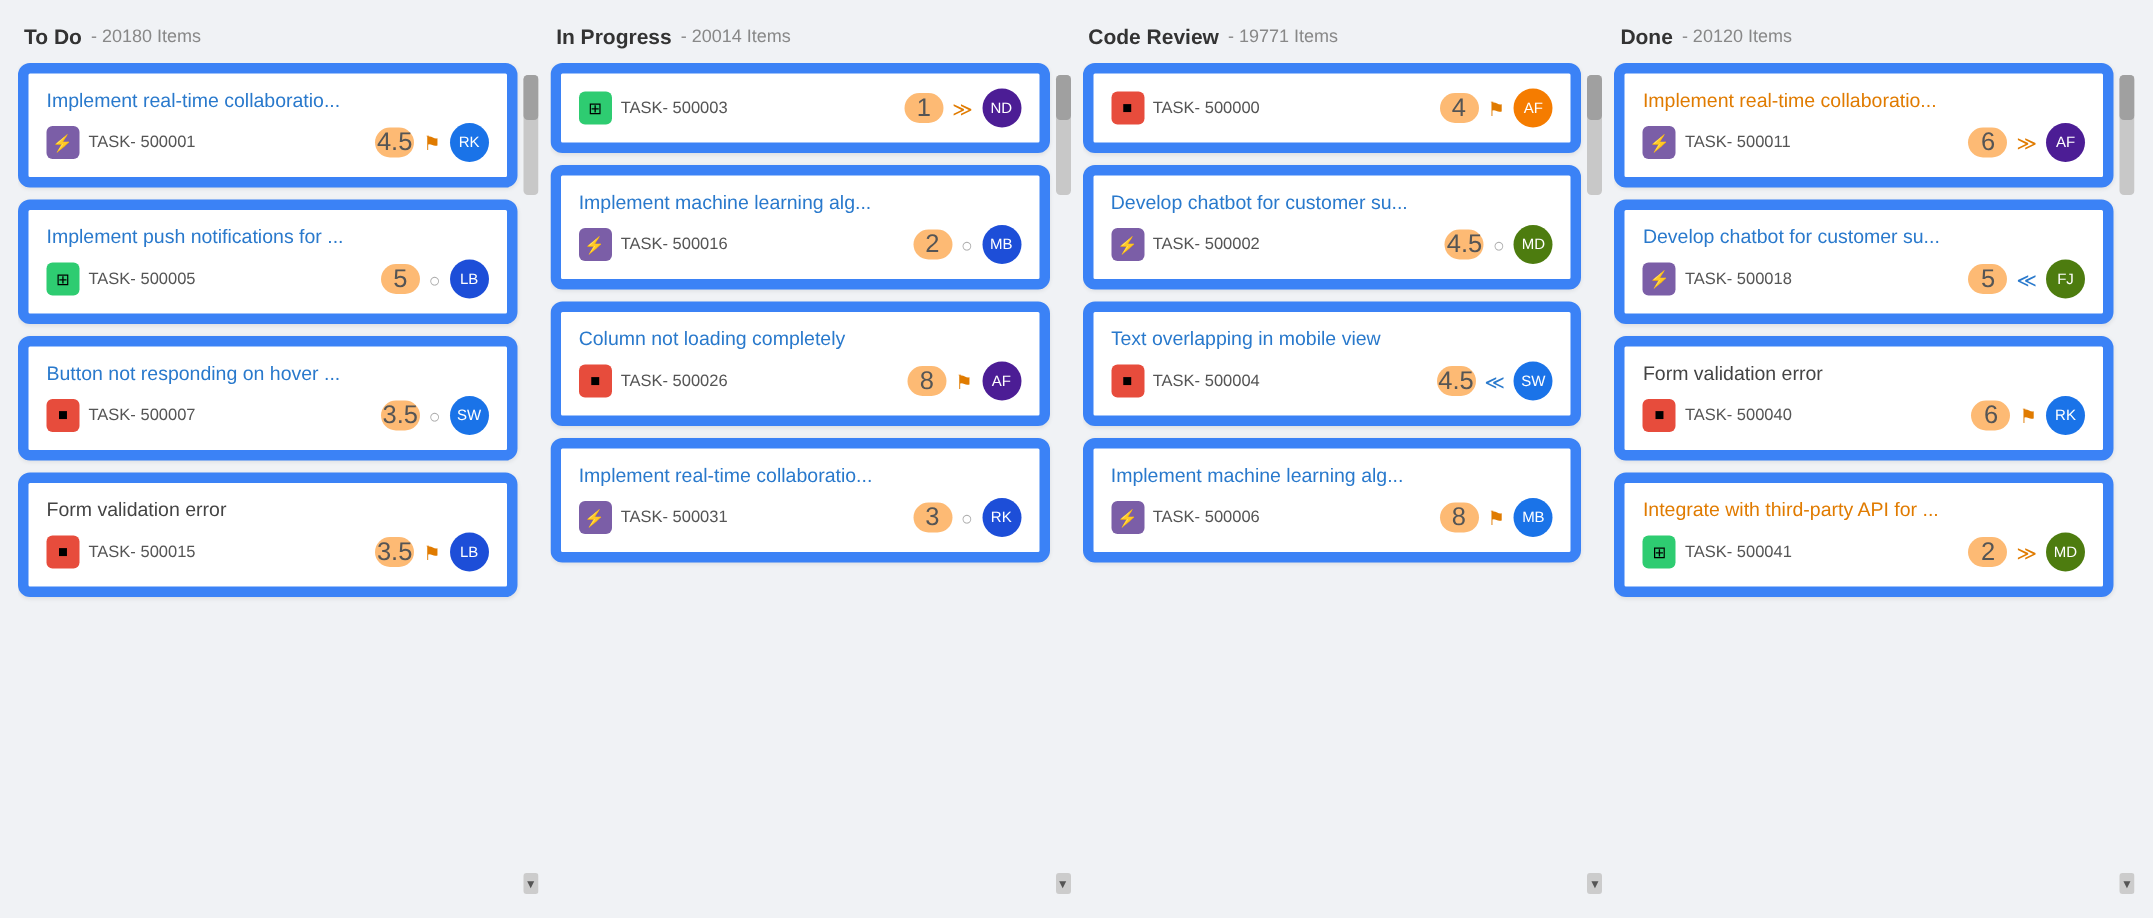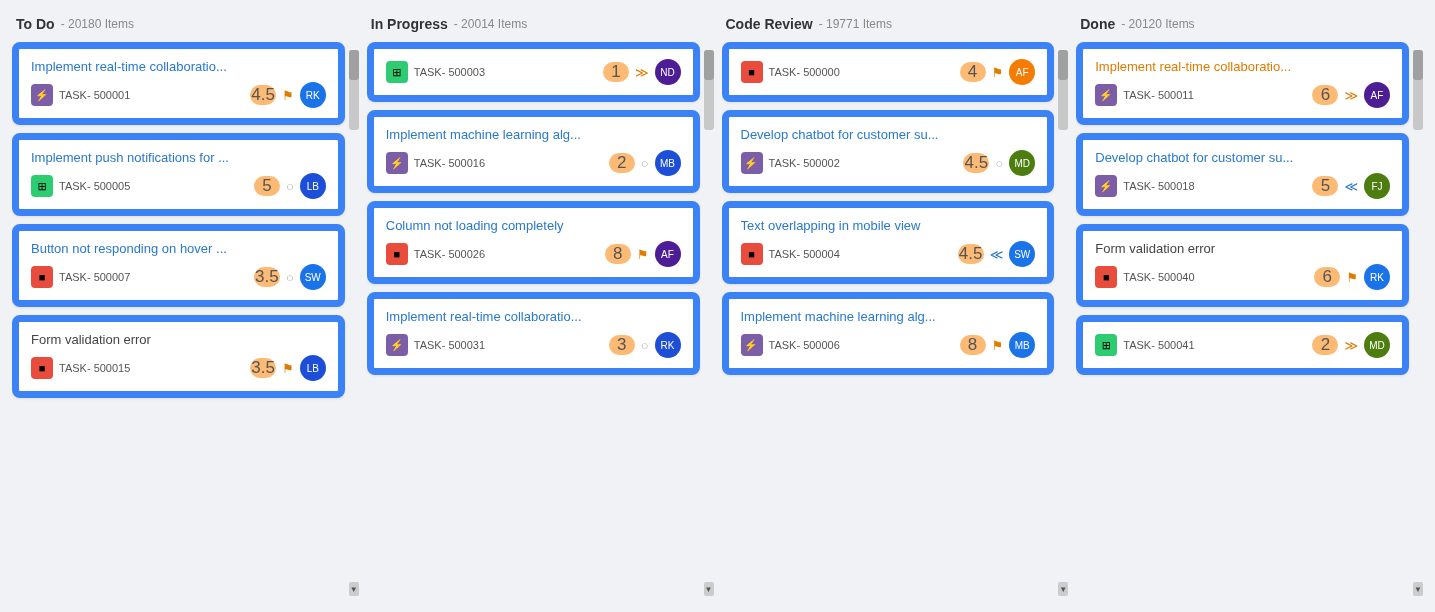--- a/index.html
+++ b/index.html
@@ -371,20 +371,21 @@
         <div class="task-icon" style="background:#e74c3c;">■</div>
         <span class="task-id">TASK- 500040</span>
         <div class="badge-num">6</div>
         <div class="priority-icon">
                 <span style="color:#e07b00;font-size:13px;">⚑</span>
               </div>
         <div class="avatar av-blue">RK</div>
       </div>
     </div>
           <div class="card">
+      <div class="card-title orange">Integrate with third-party API for ...</div>
       <div class="card-footer">
         <div class="task-icon" style="background:#2ecc71;">⊞</div>
         <span class="task-id">TASK- 500041</span>
         <div class="badge-num">2</div>
         <div class="priority-icon">
                 <span style="color:#e07b00;font-size:13px;">≫</span>
               </div>
         <div class="avatar av-red">MD</div>
       </div>
     </div>

